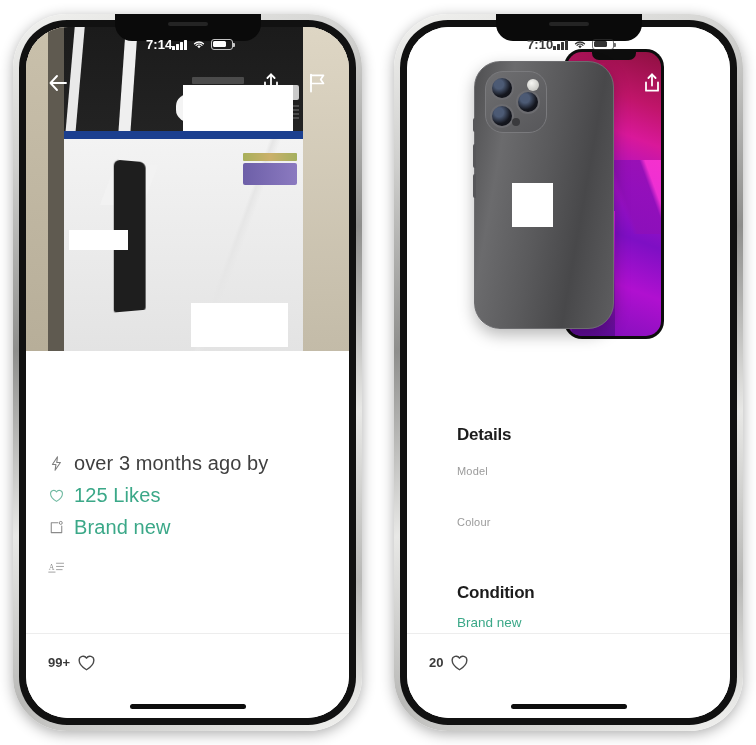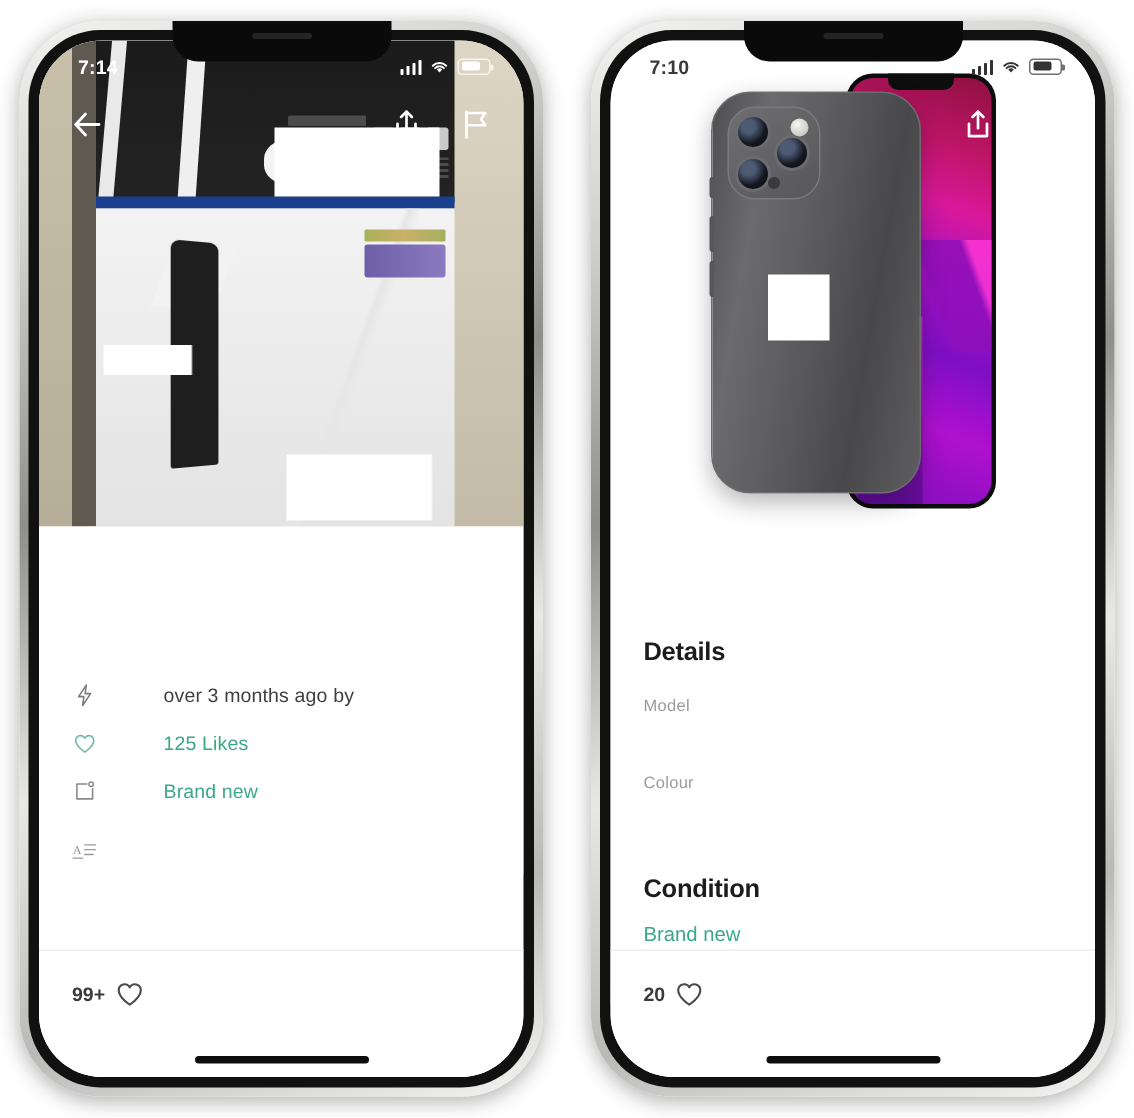--- a/index.html
+++ b/index.html
@@ -145,21 +145,21 @@
   .ip-sensor{ position:absolute; left:26px; bottom:6px; width:8px; height:8px; border-radius:50%;
      background:#3a3a3d; }
   .ip-btn{ position:absolute; left:-2px; background:#57575a; border-radius:2px 0 0 2px; }
 
   
   .redact{ position:absolute; background:#ffffff; z-index:20; }
 
   
   .statusbar{
     position:absolute; top:0; left:0; right:0; height:30px;
-    display:flex; align-items:center; justify-content:space-between;
+    display:flex; align-items:center; justify-content:center;
     padding:4px 22px 0 26px;
     z-index:45;
     pointer-events:none;
   }
   .clock{ font-size:13px; font-weight:700; letter-spacing:.1px; }
   .sb-right{ display:flex; align-items:center; gap:5px; }
   .bars{ display:flex; align-items:flex-end; gap:1.5px; height:11px; }
   .bars i{ display:block; width:2.5px; border-radius:.5px; }
   .bars i:nth-child(1){height:4px}.bars i:nth-child(2){height:6px}
   .bars i:nth-child(3){height:8px}.bars i:nth-child(4){height:10px}
@@ -180,21 +180,21 @@
 
   
   .sheet{ position:relative; background:#ffffff; padding:0 22px; }
 
   .meta-list{ padding-top:96px; }
   .meta-row{
     display:flex; align-items:center; gap:9px;
     height:32px; margin-bottom:0;
   }
   .meta-ico{ width:17px; height:17px; flex:0 0 17px; }
-  .meta-txt{ font-size:13px; color:#4a4a4a; letter-spacing:.1px;margin-left:35px; }
+  .meta-txt{ font-size:20px; color:#4a4a4a; letter-spacing:.1px; }
   .meta-txt.link{ color:#3ba888; font-weight:400; }
   .meta-pre{ color:#3f3f3f; }
 
   .sec-head{
     font-size:17px; font-weight:700; color:#1c1c1c;
     letter-spacing:-.2px;
   }
   .field-label{ font-size:11px; color:#9b9b9b; letter-spacing:.2px; }
   .field-val{ font-size:13px; color:#2d2d2d; min-height:15px; }
   .cond-val{ font-size:13.5px; color:#3ba888; font-weight:500; }
@@ -423,21 +423,21 @@
               <path d="M8.4 7 12 3.4 15.6 7" stroke="#ffffff" stroke-width="1.8" fill="none" stroke-linecap="round" stroke-linejoin="round"></path>
               <path d="M6 11.5v8.2h12v-8.2" stroke="#ffffff" stroke-width="1.8" fill="none" stroke-linecap="round" stroke-linejoin="round"></path>
             </svg>
             <svg class="nav-ico" viewBox="0 0 24 24">
               <path d="M6 3.6v17" stroke="#ffffff" stroke-width="1.8" stroke-linecap="round"></path>
               <path d="M6 4.3h12.5l-2.8 4.1 2.8 4.1H6z" stroke="#ffffff" stroke-width="1.7" fill="none" stroke-linejoin="round"></path>
             </svg>
           </div>
         </div>
 
-        <div class="sheet" style="padding-top:58px;">
+        <div class="sheet" style="padding-top:58px;margin-left:28px;">
 
           <div class="sec-head">Details</div>
 
           <div style="margin-top:20px;">
             <div class="field-label">Model</div>
             <div class="field-val"></div>
           </div>
 
           <div style="display:flex; margin-top:24px;">
             <div style="flex:1;">

